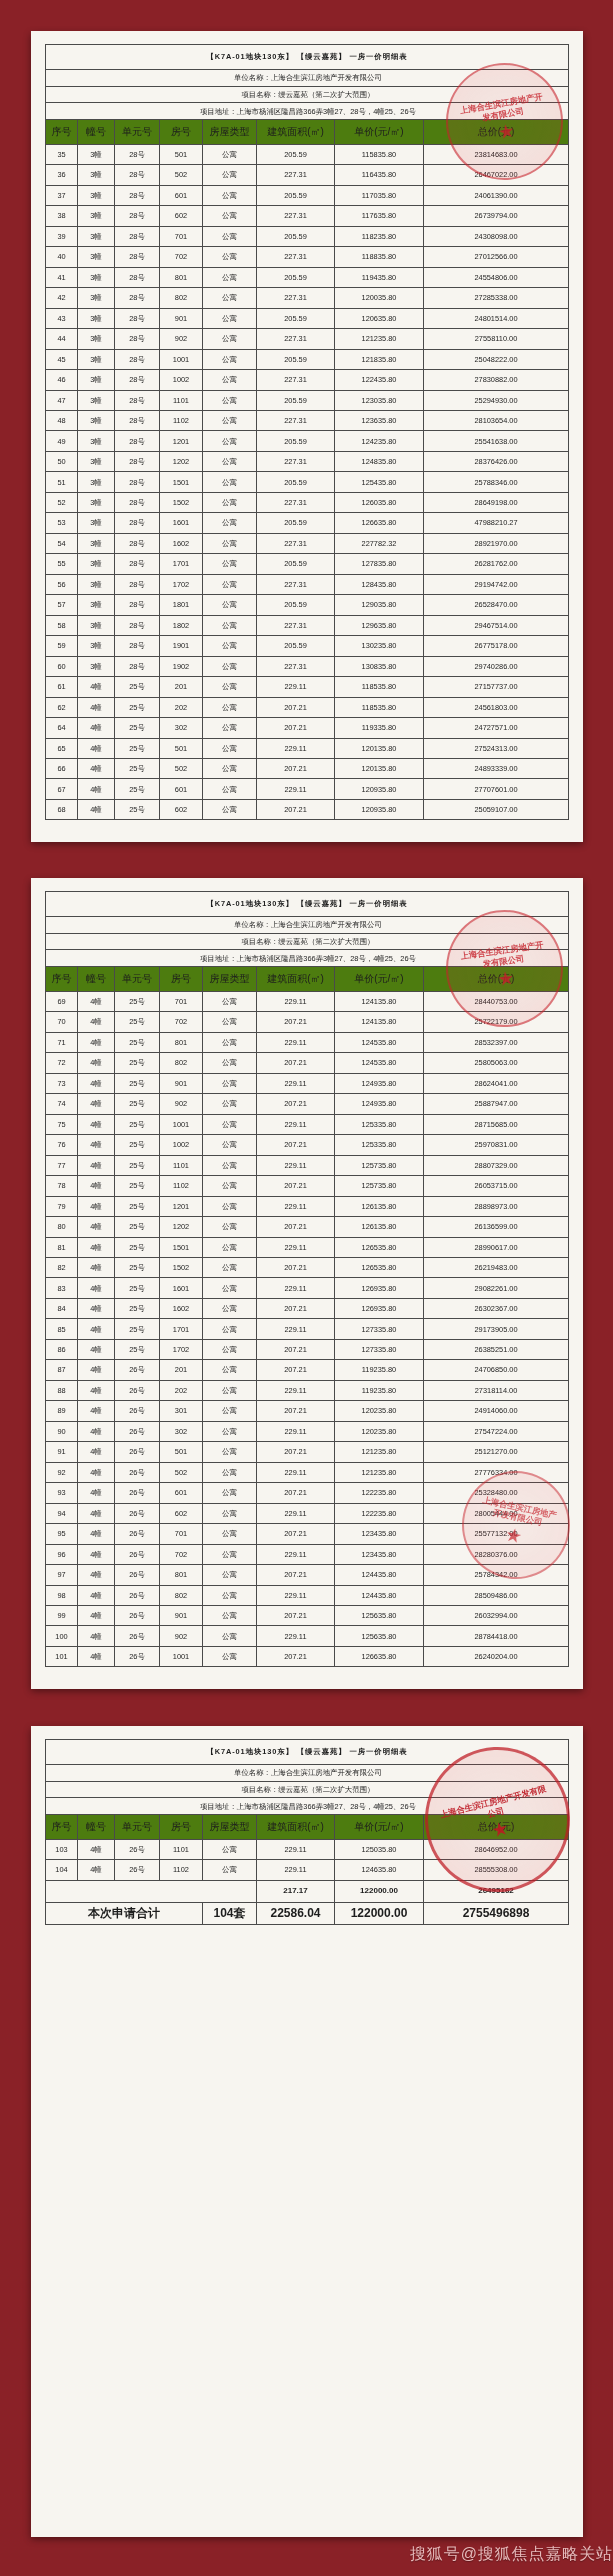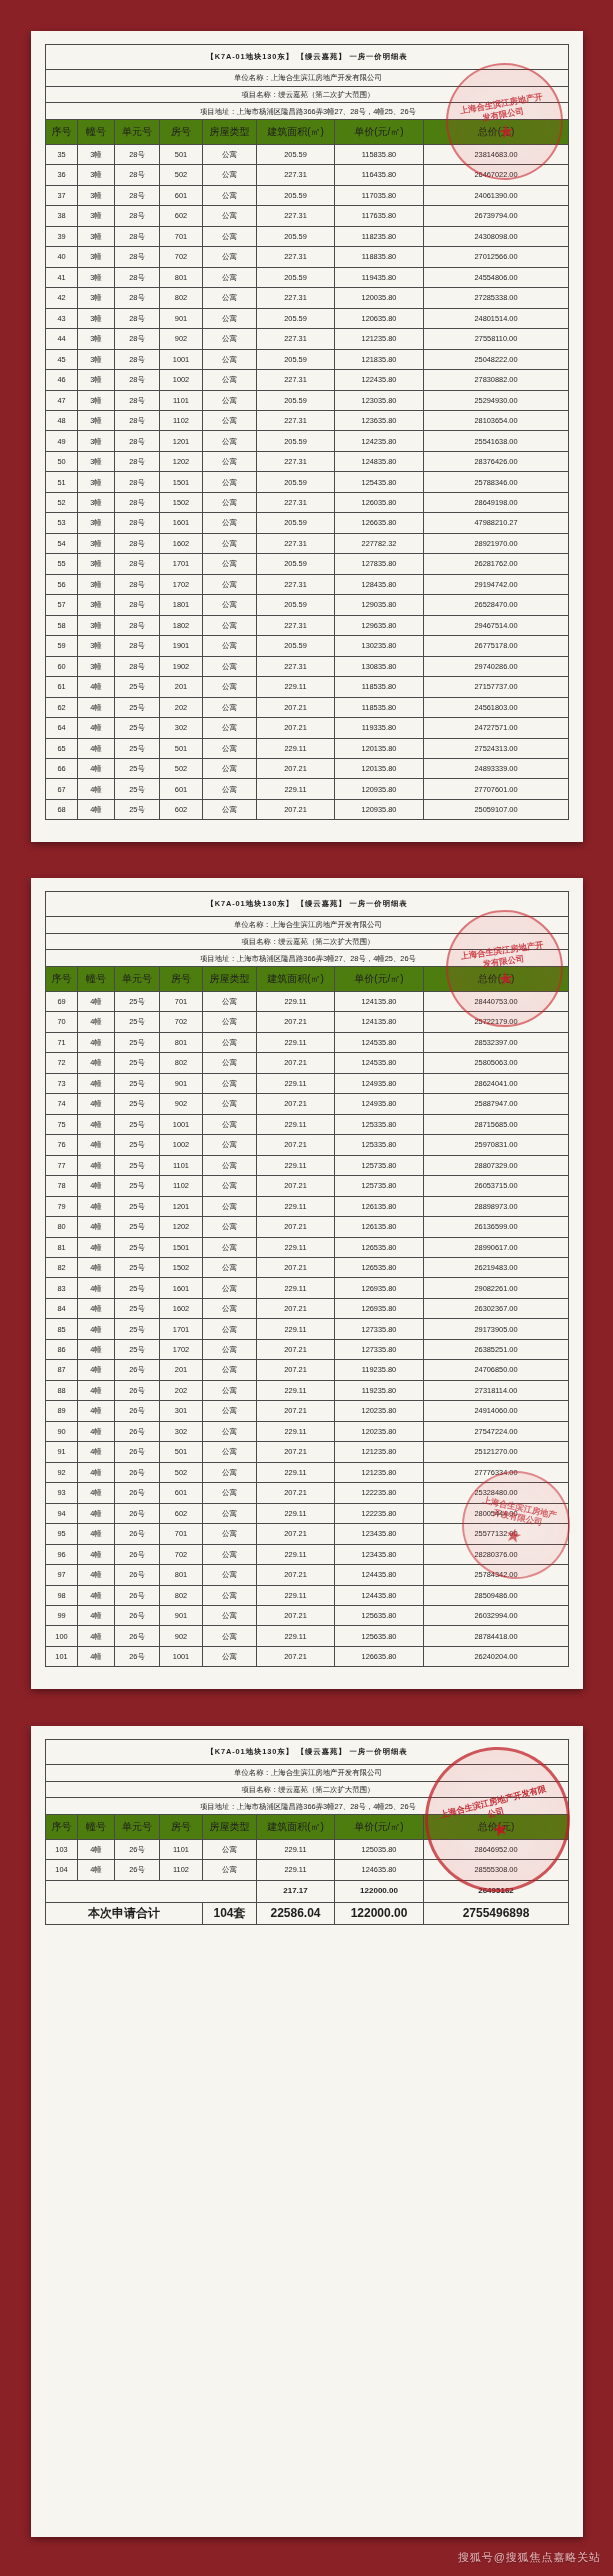--- a/index.html
+++ b/index.html
@@ -38,22 +38,22 @@
     text-align:center;pointer-events:none;z-index:5;
     background:radial-gradient(circle, rgba(220,60,70,.07) 0%, rgba(220,60,70,.14) 100%);
   }
   .seal .seal-text{font-size:8.4px;line-height:1.25;padding:0 11px;font-weight:bold;}
   .seal .seal-star{font-size:18.6px;margin:1.9px 0;}
   .seal-p1{top:32px;right:20.5px;width:113px;height:113px;transform:rotate(-10deg);}
   .seal-p2{top:32px;right:20.5px;width:113px;height:113px;transform:rotate(-8deg);}
   .seal-p2b{bottom:110px;right:13px;width:104px;height:104px;transform:rotate(12deg);opacity:.85;}
   .seal-p3{top:20.5px;right:13px;width:139px;height:139px;transform:rotate(-14deg);border-width:3.7px;color:rgba(190,25,35,.9);border-color:rgba(190,25,35,.7);}
   .watermark{
-    position:absolute;right:13px;bottom:11px;
-    color:#e6b9ba;font-size:11px;letter-spacing:0.9px;z-index:9;
+    position:absolute;right:1px;bottom:11px;
+    color:#e6b9ba;font-size:16px;letter-spacing:0.9px;z-index:9;
     text-shadow:0 0.9px 0.9px rgba(0,0,0,.3);
   }
 </style>
 </head>
 <body>
 
 <div class="page" id="page1">
   <div class="seal seal-p1">
     <div class="seal-text">上海合生滨江房地产开发有限公司</div>
     <div class="seal-star">★</div>

